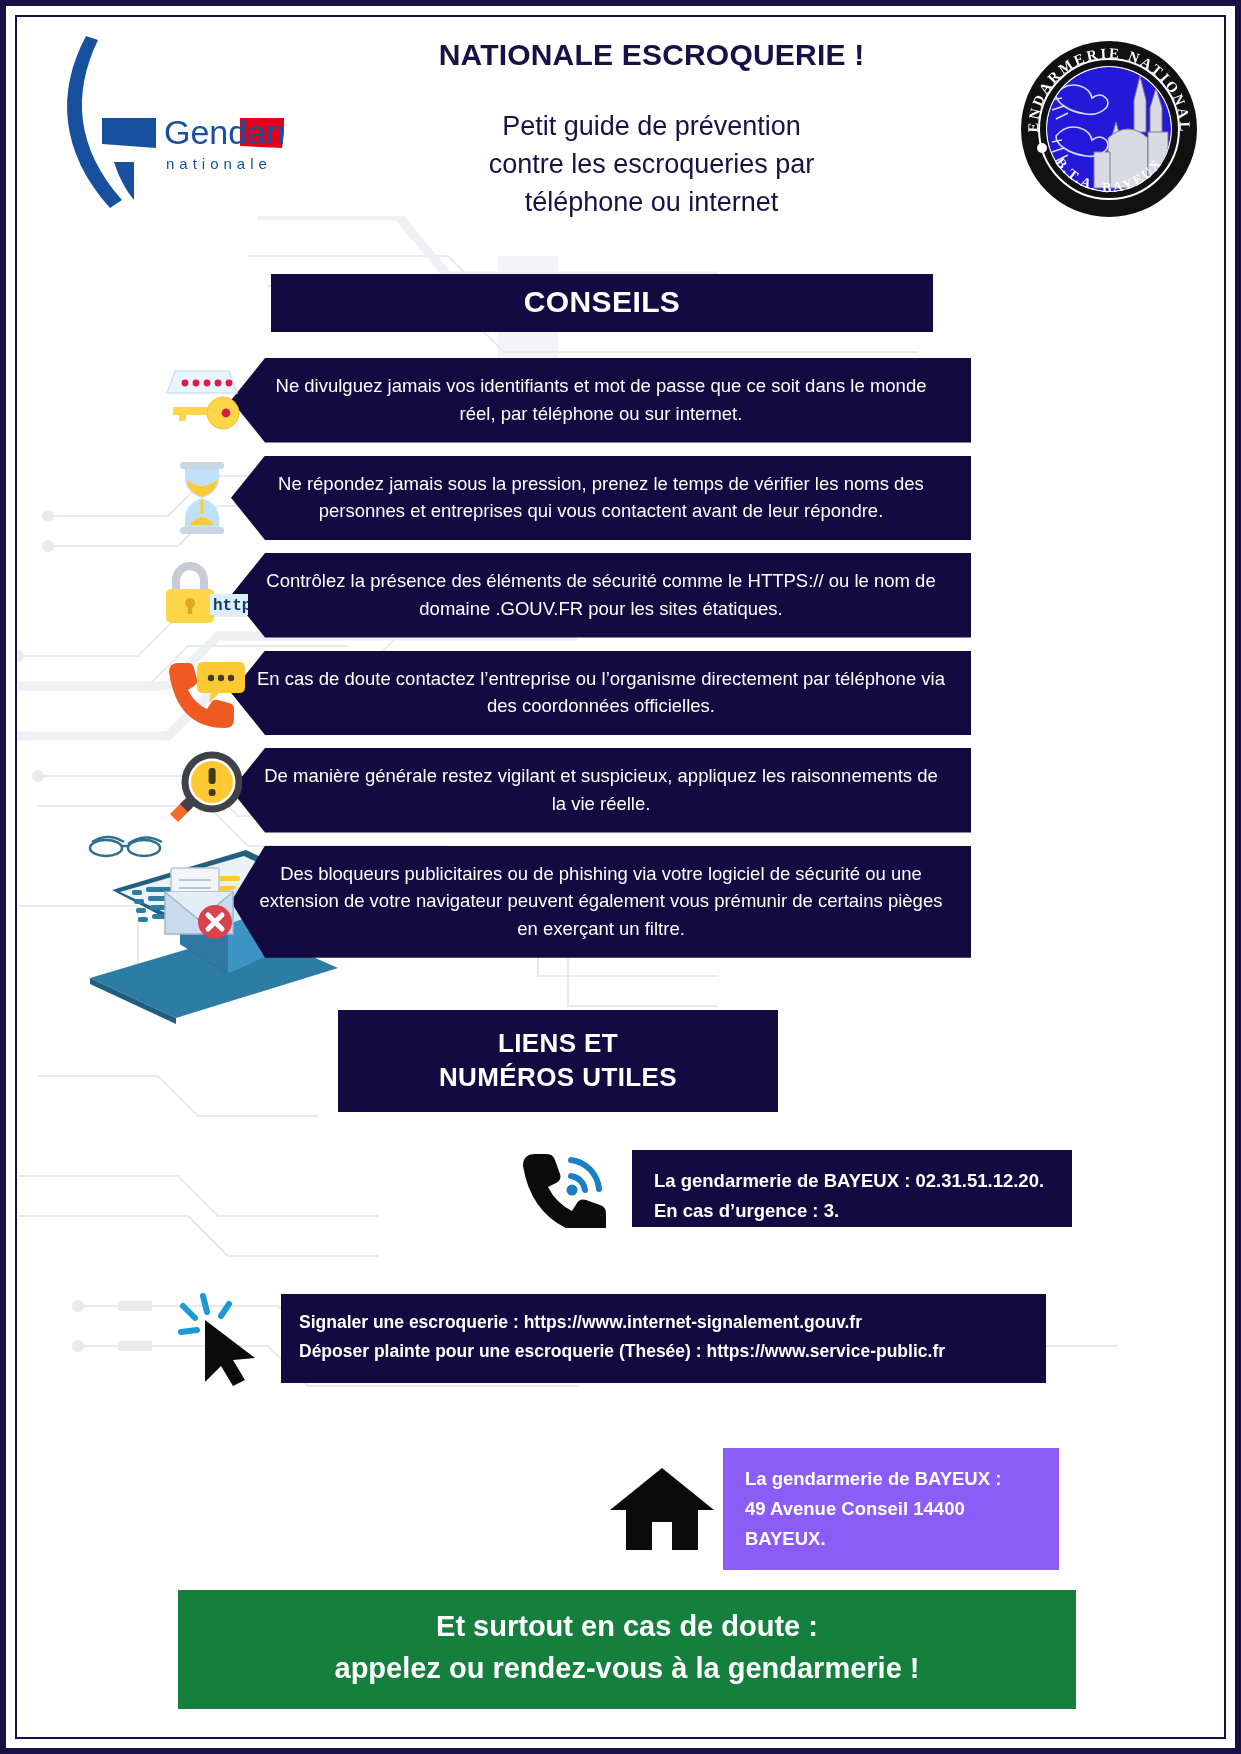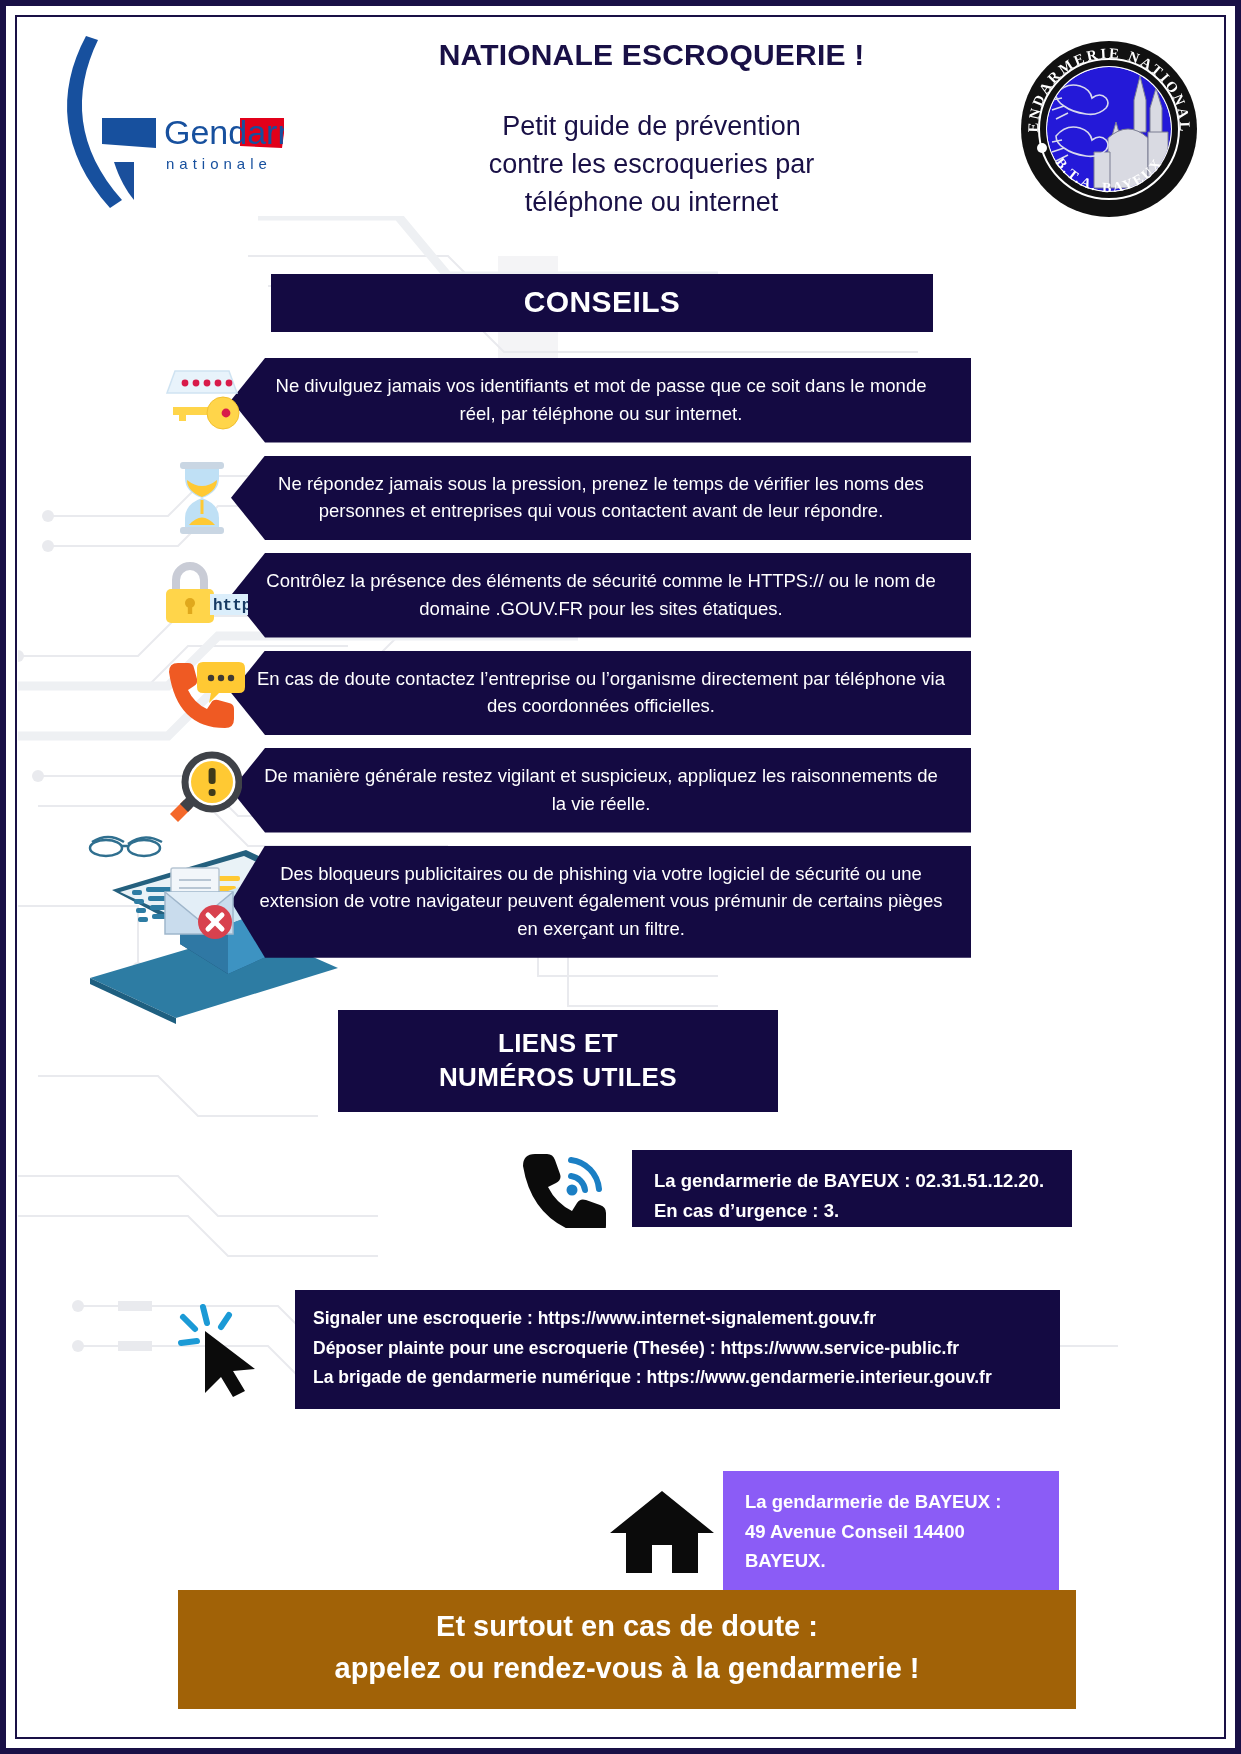--- a/index.html
+++ b/index.html
@@ -160,21 +160,21 @@
     font-size: 18.5px;
     font-weight: bold;
     line-height: 1.62;
     padding: 16px 22px 1px 22px;
     width: 440px;
     text-align: left;
     margin-left: 17px;
   }
   .phone-icon { width: 104px; flex: 0 0 104px; display:flex; align-items:center; justify-content:center; }
 
-  .contact-links { margin: 62px 16px 0 165px; display:flex; align-items:center;gap:14px; }
+  .contact-links { margin: 62px 16px 0 165px; display:flex; align-items:center; }
   .cursor-icon { width: 110px; flex: 0 0 110px; display:flex; align-items:center; justify-content:center; }
   .links-box {
     background: #140a42;
     color: #fff;
     font-size: 17.5px;
     font-weight: bold;
     line-height: 1.68;
     padding: 14px 16px 16px 18px;
     width: 765px;
     text-align: left;
@@ -202,21 +202,21 @@
     height: 200px;
     z-index: 4;
   }
 
   
   .footer-banner {
     position: absolute;
     left: 172px;
     top: 1584px;
     width: 898px;
-    background: #a16207;
+    background: #15803d;
     color: #ffffff;
     text-align: center;
     font-weight: bold;
     font-size: 29px;
     line-height: 1.45;
     padding: 15px 10px 20px 10px;
     z-index: 6;
   }
 </style>
 </head>
@@ -529,21 +529,20 @@
               <path d="M6 16 L18 28"></path>
               <path d="M4 42 L20 40"></path>
             <path d="M52 14 L44 26"></path>
           </g>
           <path d="M28 30 L28 92 L44 76 L56 96 L68 90 L56 70 L78 68 Z" fill="#0b0b0b"></path>
         </svg>
       </div>
       <div class="links-box">
         <div>Signaler une escroquerie : https://www.internet-signalement.gouv.fr</div>
         <div>Déposer plainte pour une escroquerie (Thesée) : https://www.service-public.fr</div>
-        <div>La brigade de gendarmerie numérique : https://www.gendarmerie.interieur.gouv.fr</div>
       </div>
     </div>
 
     <div class="contact-row contact-addr">
       <div class="house-icon">
         <svg width="108" height="86" viewBox="0 0 108 86">
           <path d="M54 2 L106 44 L90 44 L90 84 L18 84 L18 44 L2 44 Z" fill="#0b0b0b"></path>
           <rect x="44" y="56" width="20" height="28" fill="#ffffff"></rect>
         </svg>
       </div>

